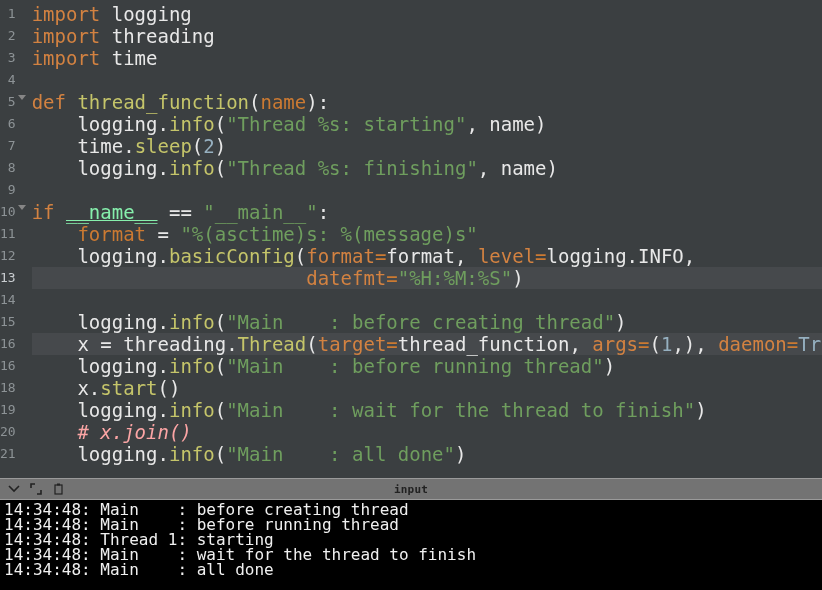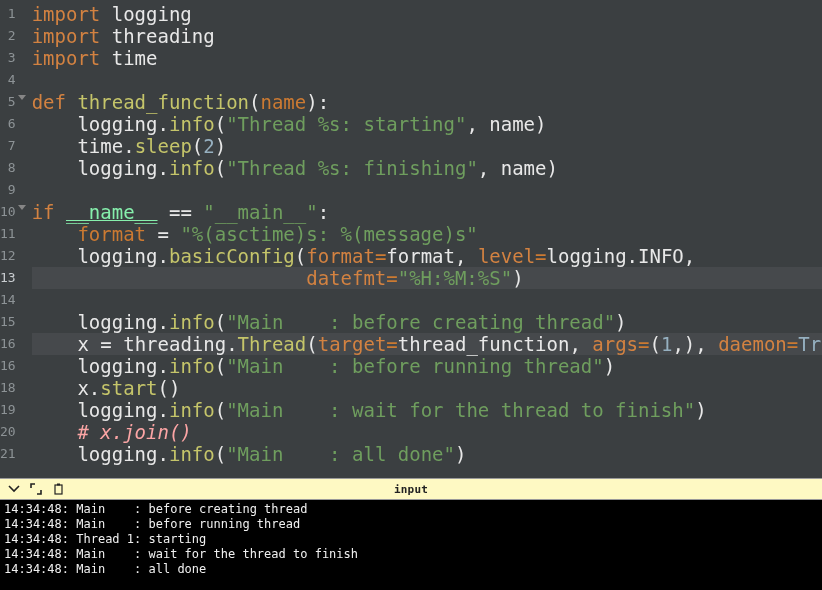--- a/index.html
+++ b/index.html
@@ -74,21 +74,21 @@
   .op   { color: #e8e8e8; }
   .kw2  { color: #d38241; } 
   .eq   { color: #cc7a32; }
   .bi   { color: #96b0c0; text-align: center; } 
   .cmt  { color: #fca5a5; font-style: italic; }
   .mag  { color: #86efac; text-decoration: underline; }
 
   
   .splitter {
     height: 22px;
-    background: #fef9c3;
+    background: #737373;
     display: flex;
     align-items: center;
     position: relative;
     font-size: 11px;
     color: #222;
     border-top: 1px solid #9a9a9a;
     border-bottom: 1px solid #9a9a9a;
   }
   .splitter .icons {
     display: flex;
@@ -103,21 +103,21 @@
     left: 50%;
     transform: translateX(-50%);
     font-weight: 600;
     letter-spacing: 0.2px;
   }
 
   
   .console {
     background: #000;
     color: #f0f0f0;
-    font-size: 12px;
+    font-size: 16px;
     line-height: 15px;
     padding: 2px 4px;
     height: 90px;
     white-space: pre;
     font-family: "Menlo", "Consolas", monospace;
   }
 </style>
 </head>
 <body>
 

